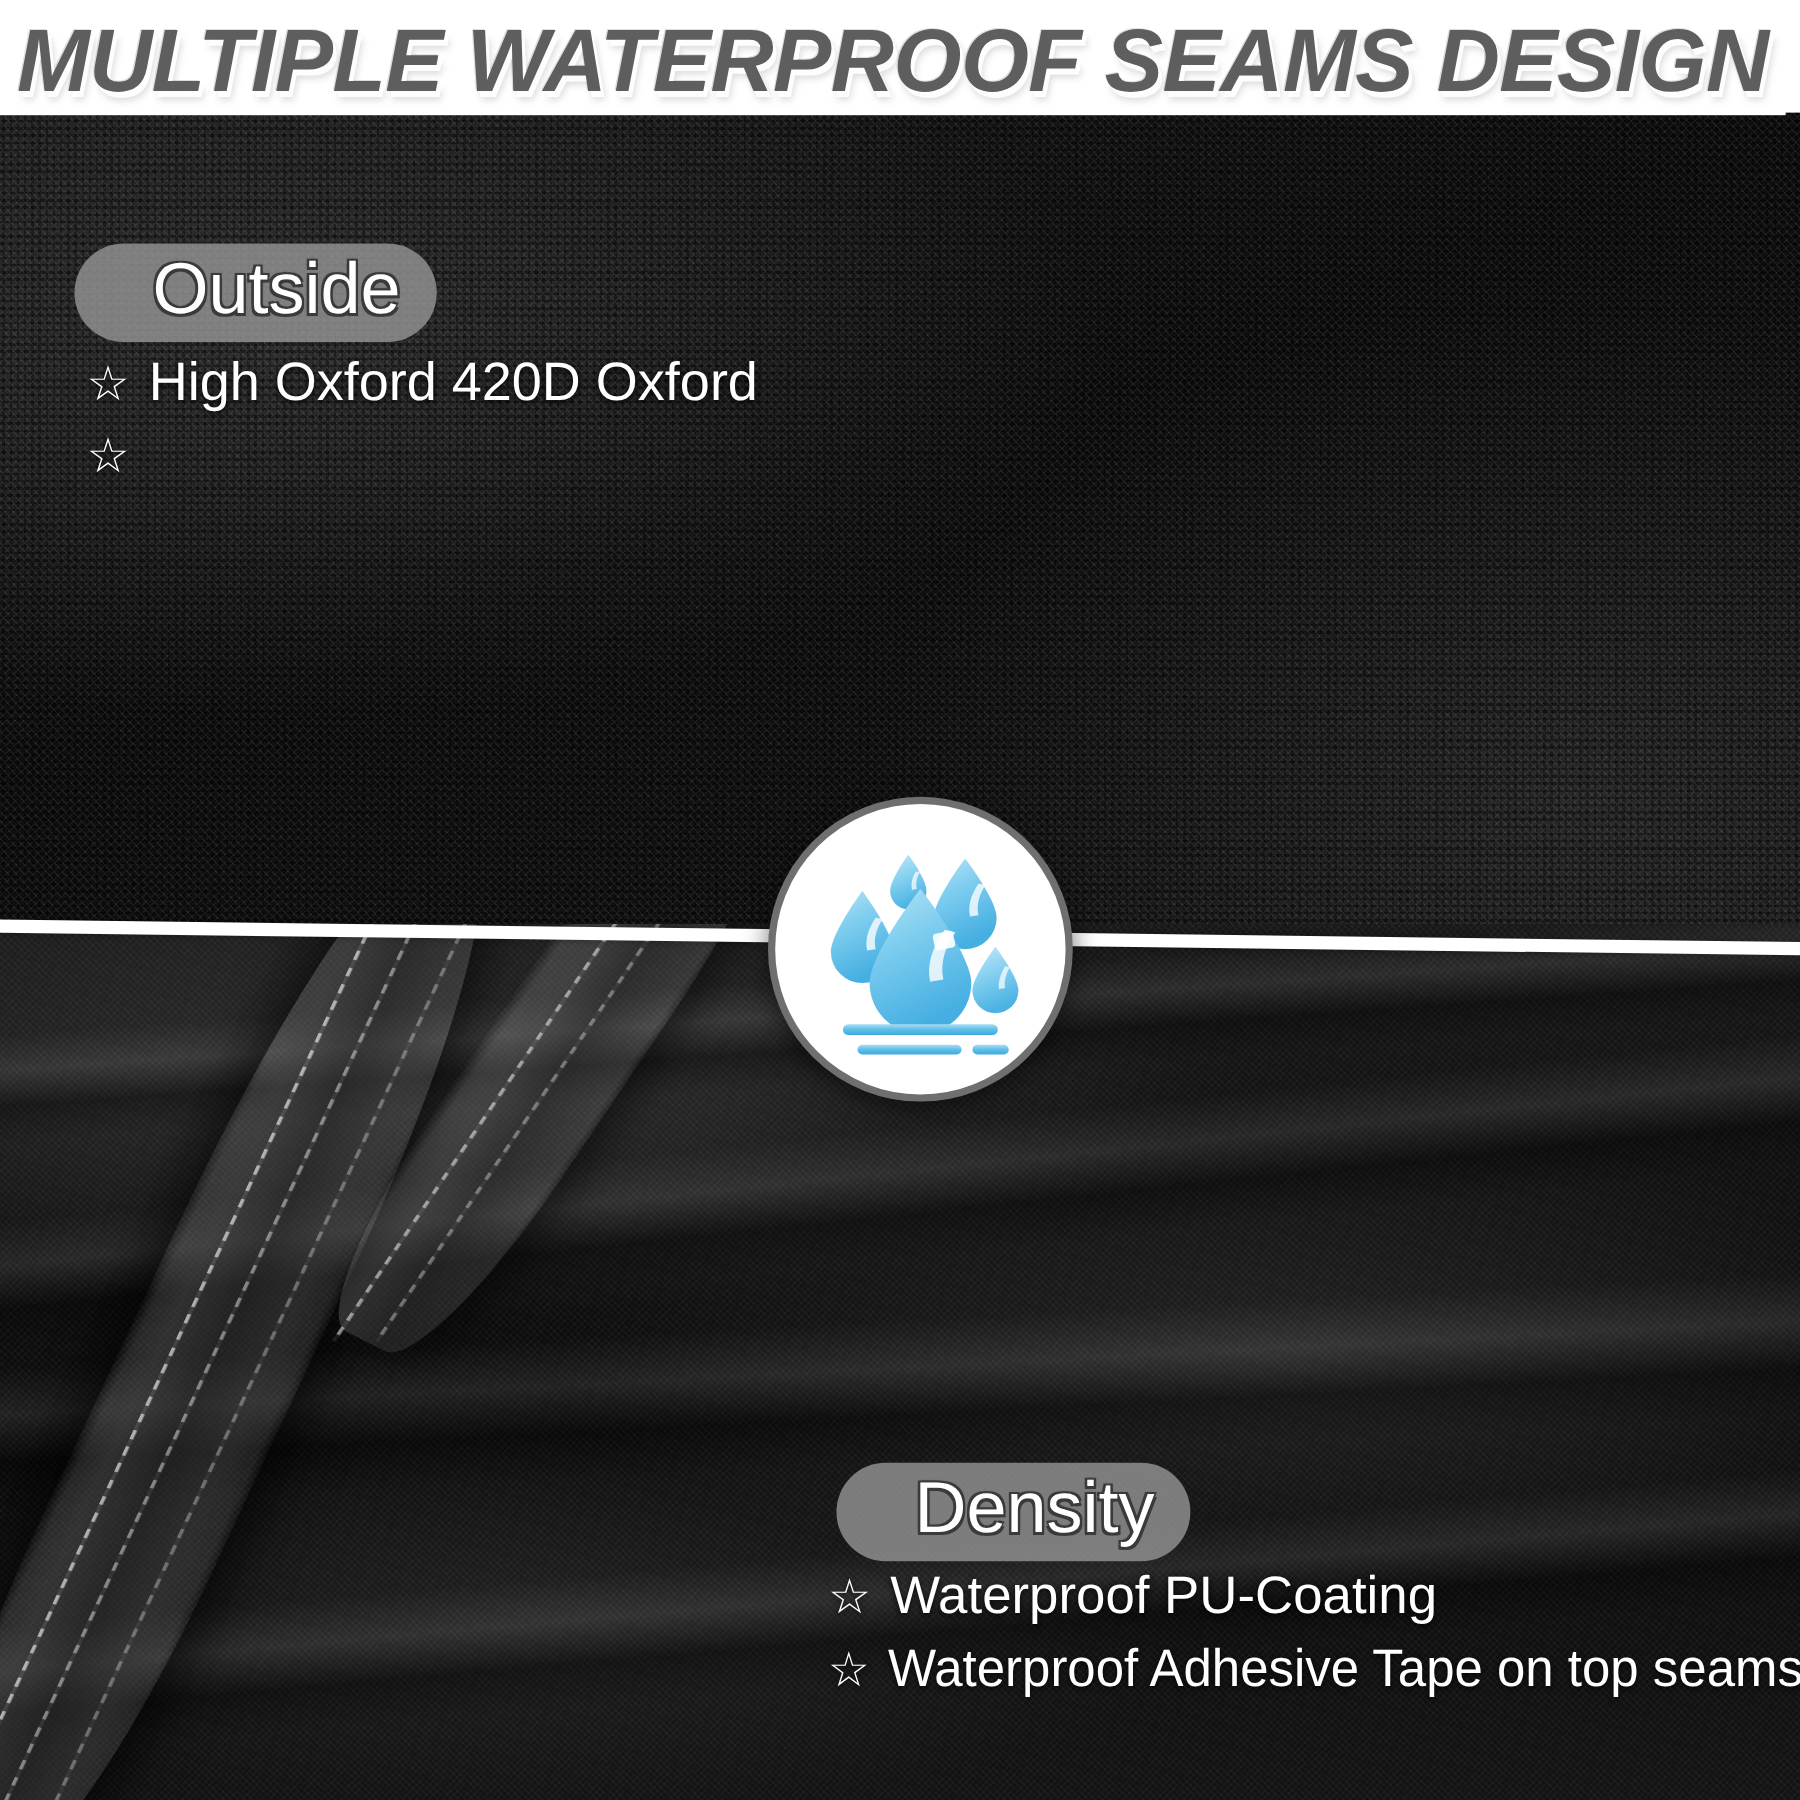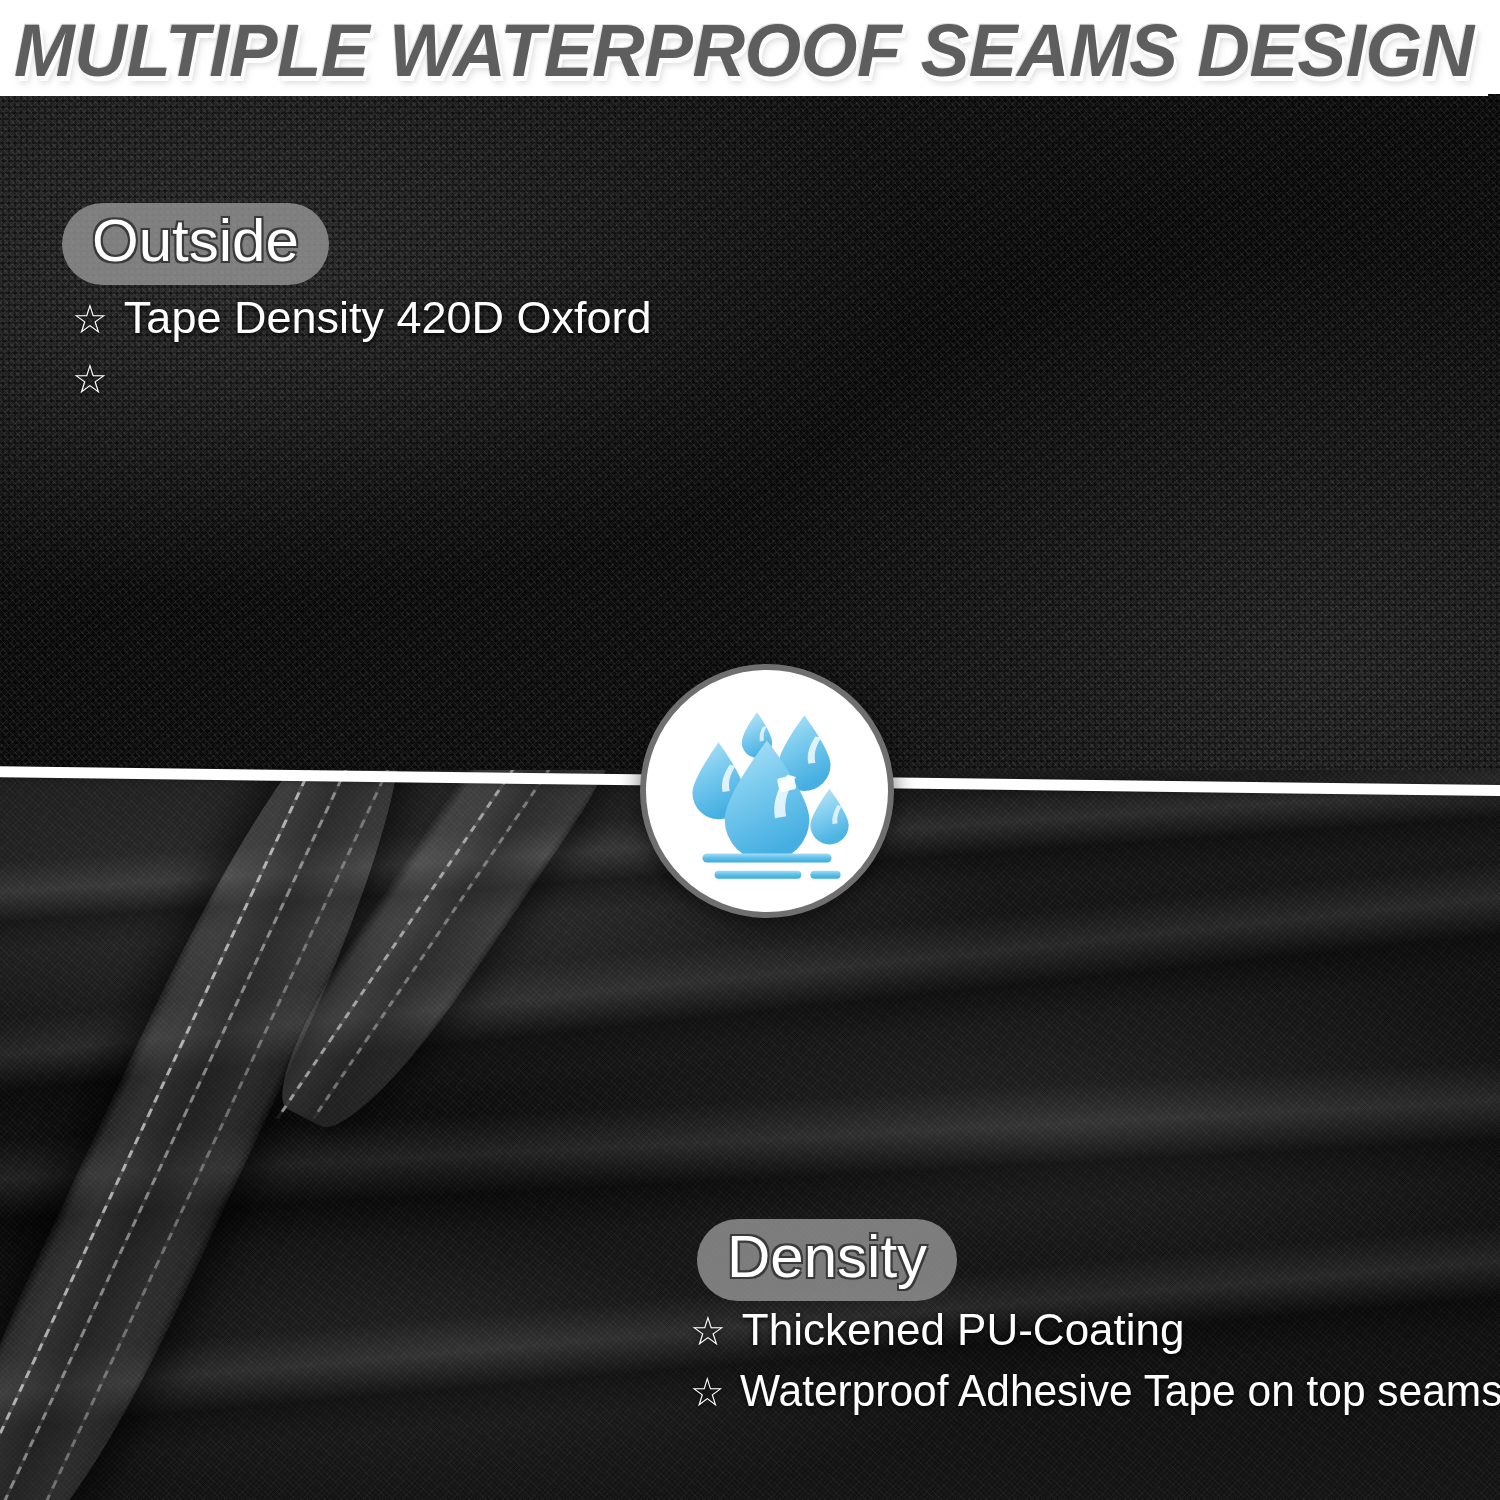--- a/index.html
+++ b/index.html
@@ -239,20 +239,21 @@
     font-family:"Liberation Sans", sans-serif;
     font-size:60px;
     line-height:64px;
     color:#ffffff;
     font-weight:normal;
     letter-spacing:0px;
     text-shadow:
       -2px -2px 0 #3a3a3a, 2px -2px 0 #3a3a3a,
       -2px  2px 0 #3a3a3a, 2px  2px 0 #3a3a3a,
        0px  0px 3px #2e2e2e;
+    margin-left: 35px;
   }
   #pill-outside{ left:62px;  top:203px; }
   #pill-inside { left:697px; top:1219px; }
 
   
   .bullets{
     position:absolute;
     z-index:30;
     color:#ffffff;
   }
@@ -326,35 +327,35 @@
     <div class="headline">MULTIPLE WATERPROOF SEAMS DESIGN</div>
   </div>
 
   <div class="pill" id="pill-outside">
     <span>Outside</span>
   </div>
 
   <div class="bullets" id="bullets-outside">
     <div class="row">
       <span class="star">☆</span>
-      <span>Tape Density 420D Oxford</span>
+      <span>High Oxford 420D Oxford</span>
     </div>
     <div class="row">
       <span class="star">☆</span>
     </div>
   </div>
 
   <div class="pill" id="pill-inside">
     <span>Density</span>
   </div>
 
   <div class="bullets" id="bullets-inside">
     <div class="row">
       <span class="star">☆</span>
-      <span>Thickened PU-Coating</span>
+      <span>Waterproof PU-Coating</span>
     </div>
     <div class="row tight">
       <span class="star">☆</span>
       <span>Waterproof Adhesive Tape on top seams</span>
     </div>
   </div>
 
   <div class="wp-badge">
     <svg viewBox="0 0 240 240">
       <defs>

